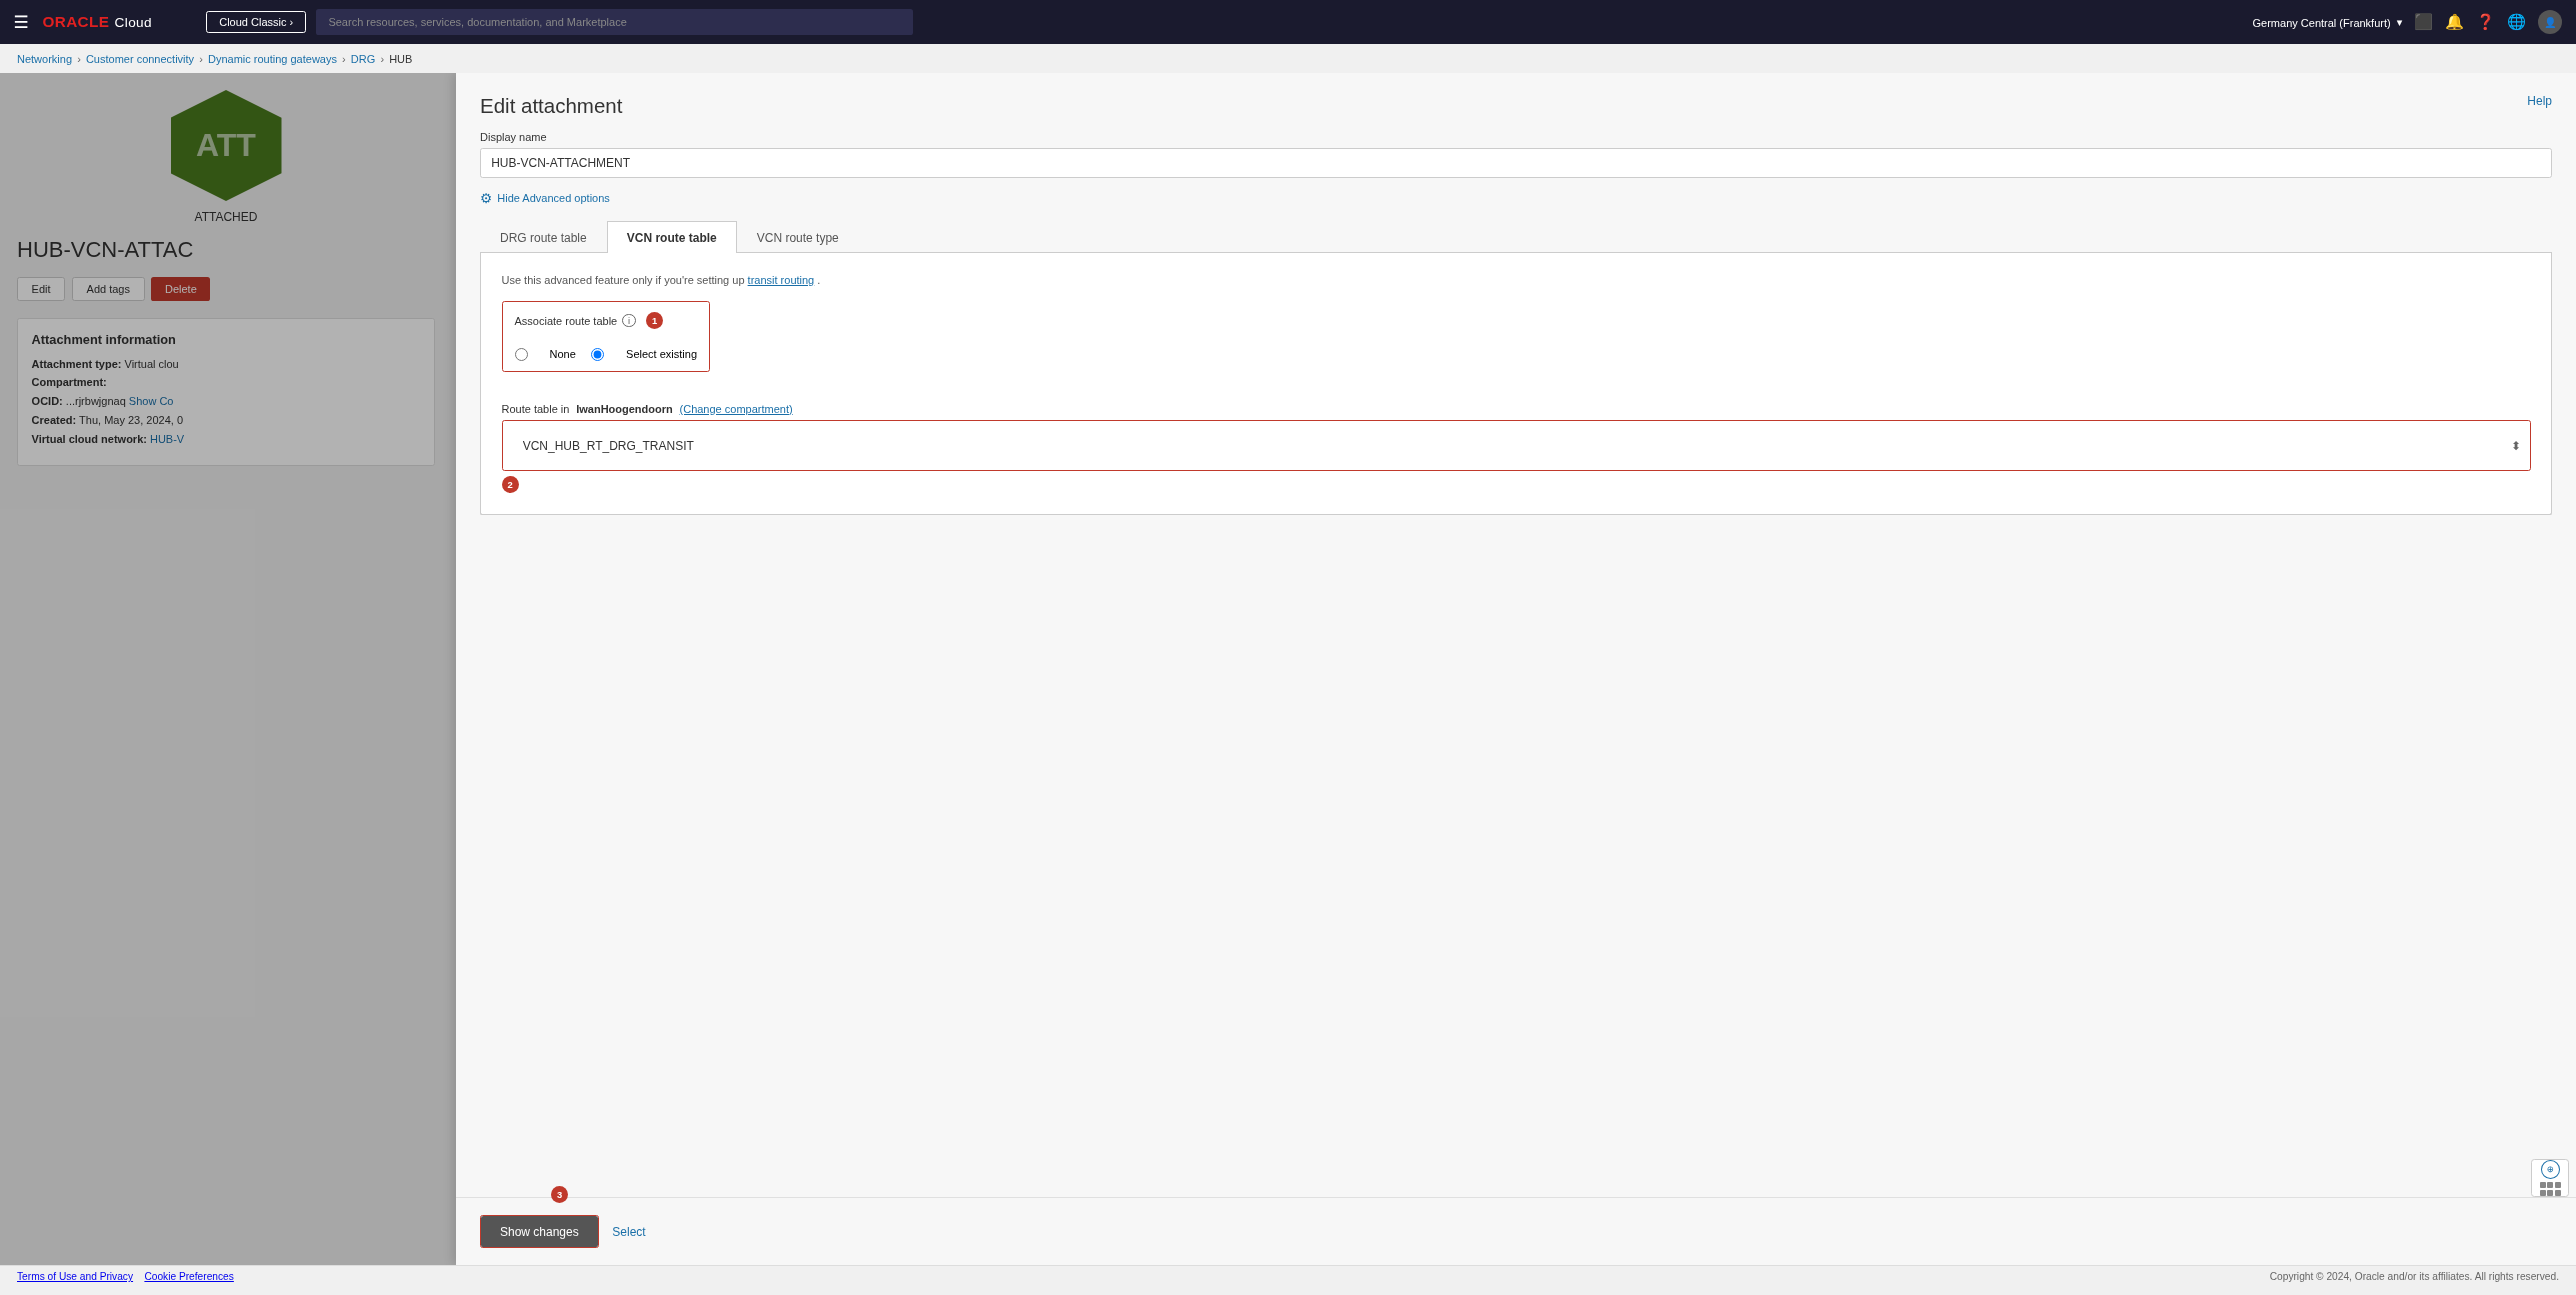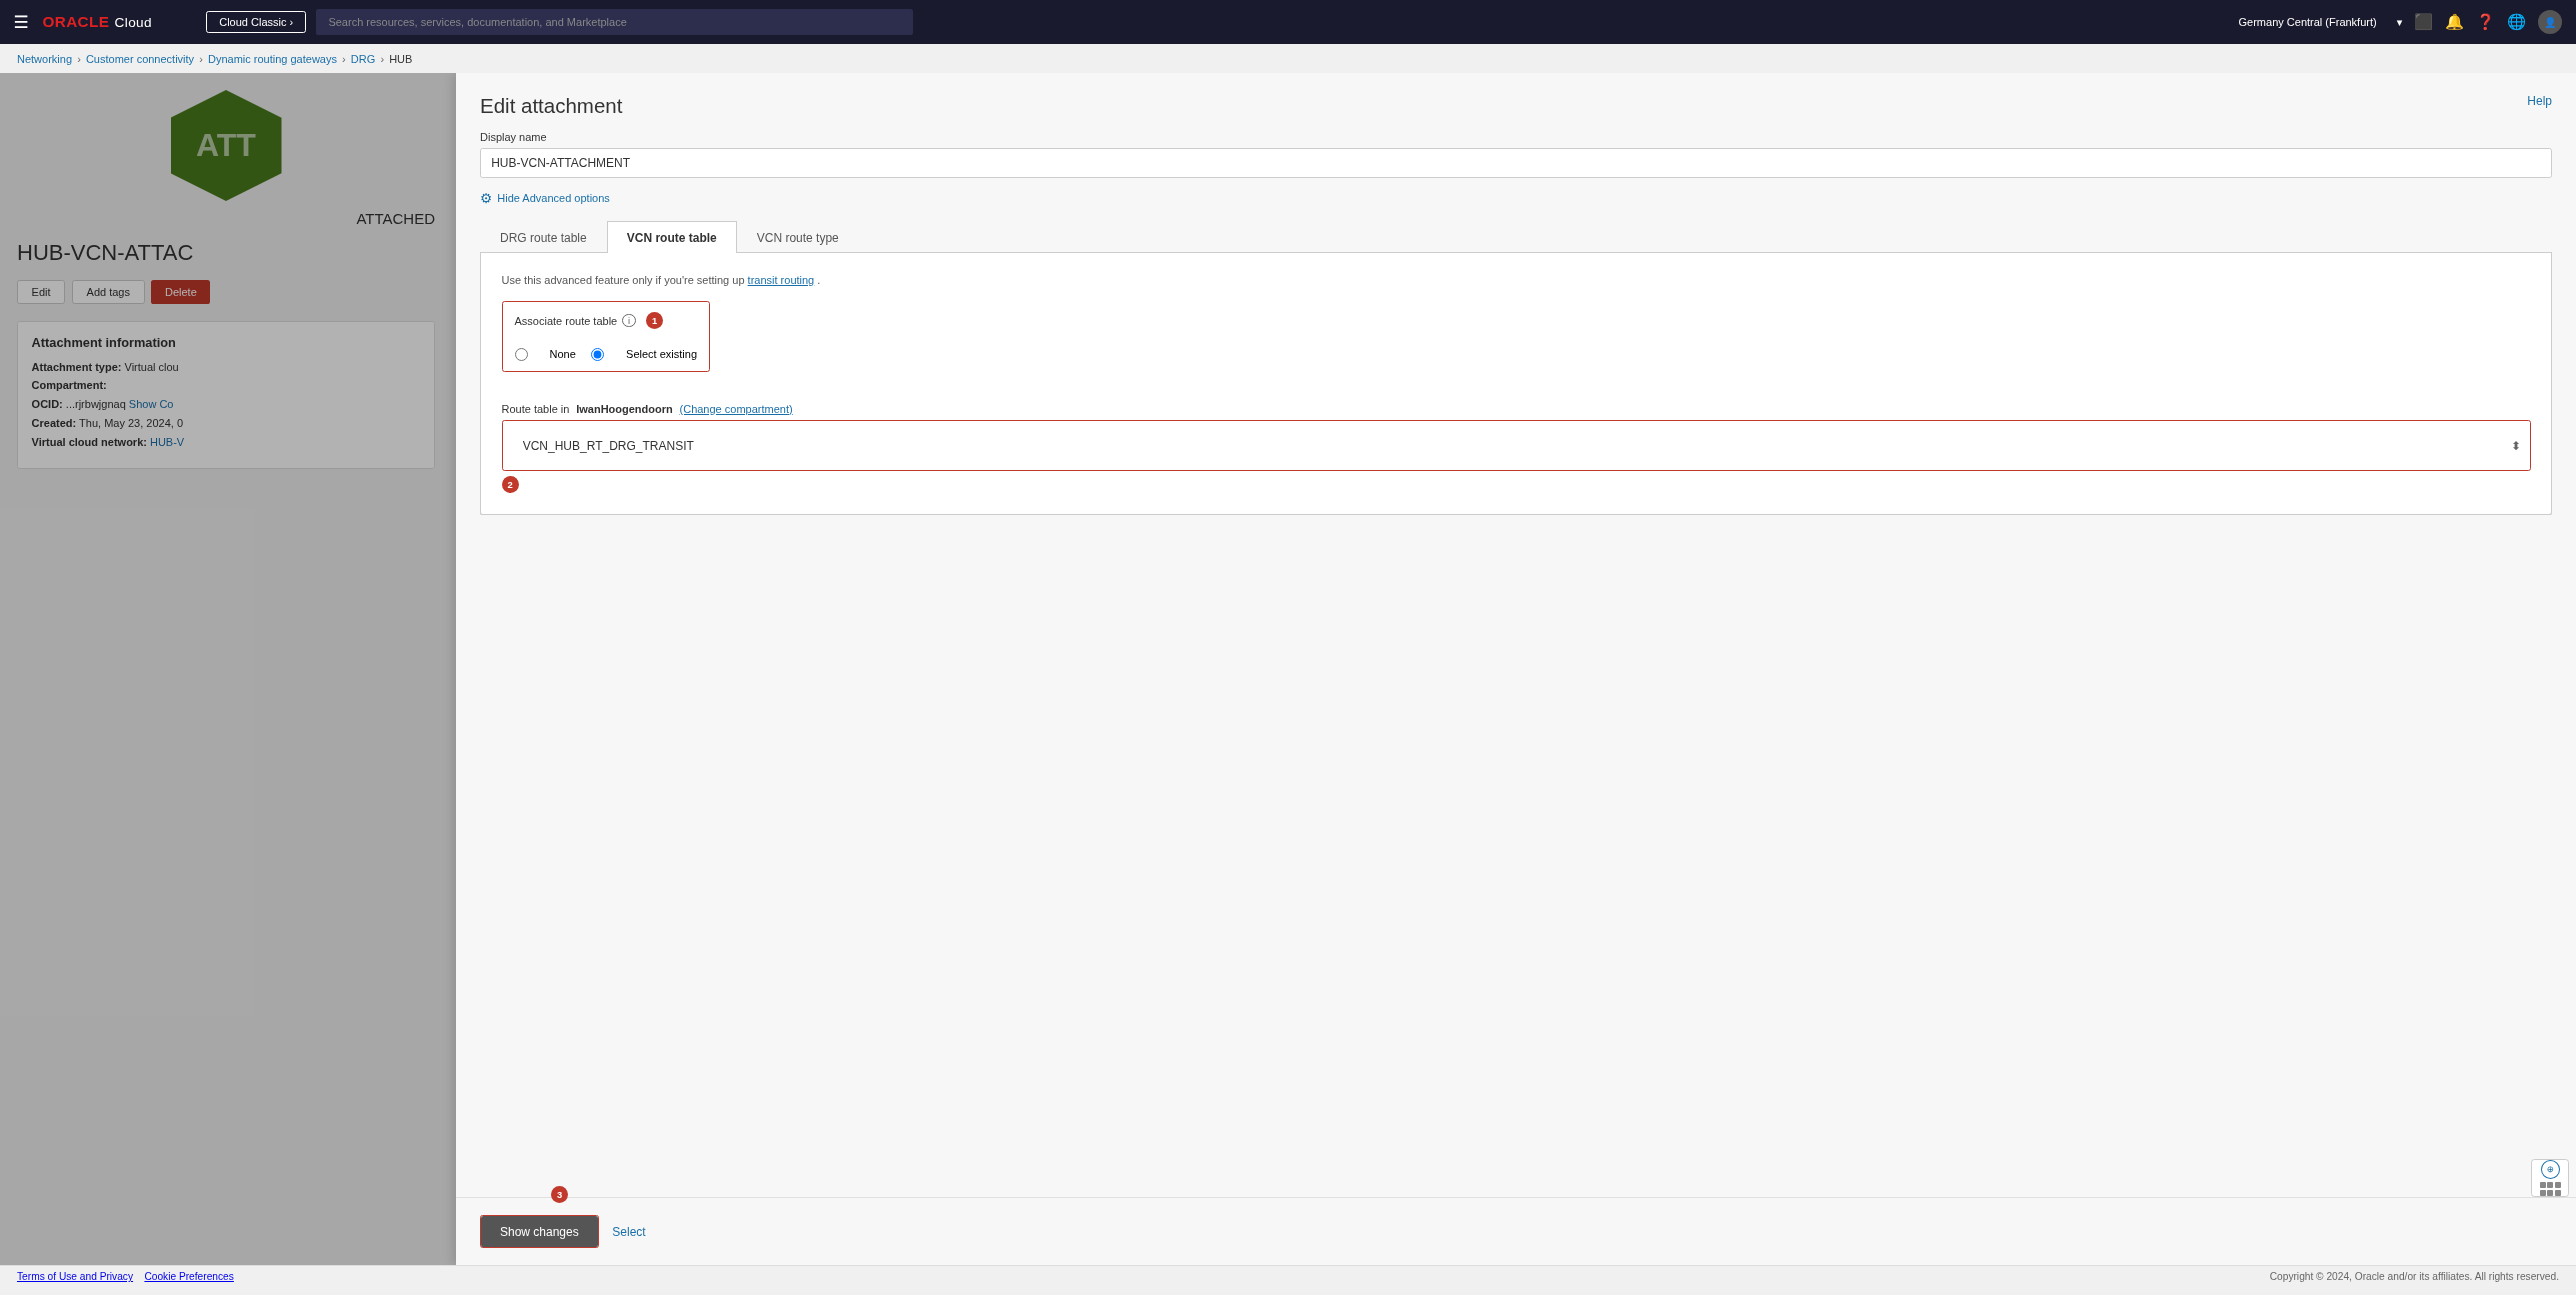--- a/index.html
+++ b/index.html
@@ -57,22 +57,22 @@
       margin-left: auto;
       display: flex;
       align-items: center;
       gap: 12px;
       color: #fff;
     }
     .nav-region {
       font-size: 11px;
       color: #fff;
       display: flex;
-      align-items: center;
-      gap: 20px;
+      align-items: flex-end;
+      gap: 6px;
       cursor: pointer;
     }
     .nav-icon { font-size: 15.3px; cursor: pointer; color: #ccc; }
     .nav-avatar {
       width: 24px; height: 24px;
       background: #555;
       border-radius: 50%;
       display: flex; align-items: center; justify-content: center;
       color: #fff; font-size: 10.2px; cursor: pointer;
     }
@@ -110,22 +110,22 @@
       width: 111px; height: 111px;
       background: #4a7a1e;
       clip-path: polygon(50% 0%, 100% 25%, 100% 75%, 50% 100%, 0% 75%, 0% 25%);
       display: flex; align-items: center; justify-content: center;
       color: rgba(255,255,255,0.6);
       font-size: 32px;
       font-weight: 900;
       margin: 0 auto 8.5px auto;
     }
     .resource-status {
-      text-align: right;
-      font-size: 15px;
+      text-align: center;
+      font-size: 12px;
       color: #333;
       margin-bottom: 13.6px;
     }
     .resource-title {
       font-size: 22px;
       font-weight: 400;
       color: #333;
       margin-bottom: 13.6px;
     }
     .action-buttons {

